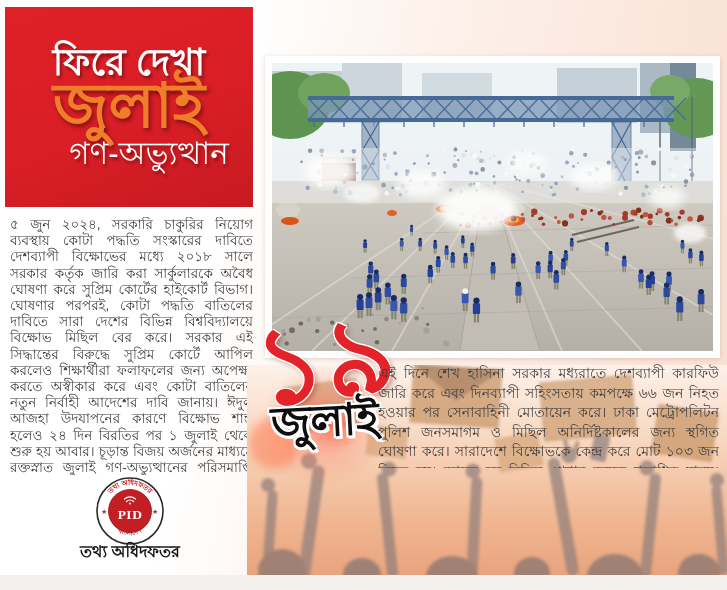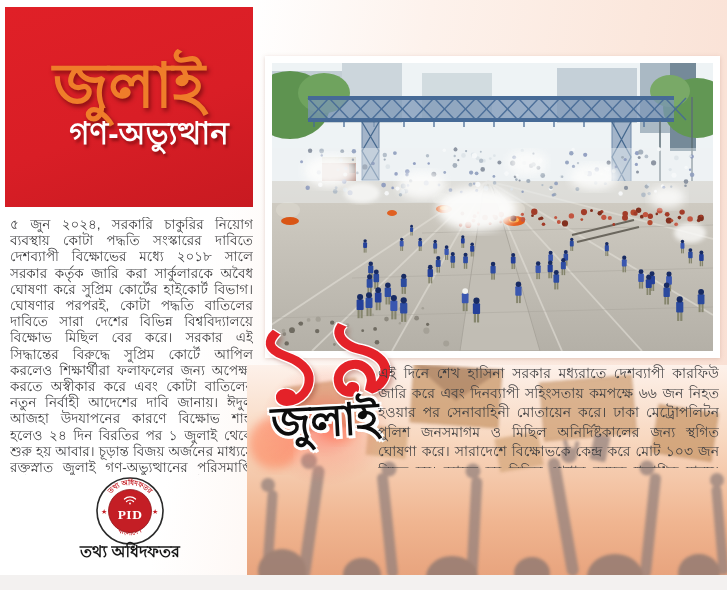--- a/index.html
+++ b/index.html
@@ -15,21 +15,21 @@
 
   
   .banner { position:absolute; left:5px; top:7px; width:248px; height:200px;
             background:linear-gradient(160deg,#e02027 0%,#d91e26 55%,#c81a21 100%);
             display:flex; flex-direction:column; align-items:center; justify-content:center;
             text-align:center; }
   .banner .l1 { color:#ffffff; font-size:37px; font-weight:bold; line-height:1.05;
                 text-shadow:2px 3px 3px rgba(60,0,0,.45); }
   .banner .l2 { color:#ef7d2a; font-size:62px; font-weight:bold; line-height:.95; margin:-6px 0 0 0;
                 text-shadow:2px 3px 4px rgba(60,0,0,.5); }
-  .banner .l3 { color:#ffffff; font-size:31px; font-weight:bold; line-height:1.05; margin-top:2px;
+  .banner .l3 { color:#ffffff; font-size:31px; font-weight:normal; line-height:1.05; margin-top:2px;
                 text-shadow:2px 3px 3px rgba(60,0,0,.45);margin-left:40px; }
 
   
   .article { position:absolute; color:#3e3e40; text-align:justify; overflow:hidden; }
   .article-left  { left:10px;  top:217px; width:243px; height:258px;
                    font-size:13.5px; line-height:16.2px; }
   .article-right { left:378px; top:364px; width:341px; height:104px;
                    font-size:14px;  line-height:19.6px; z-index:6; }
 
   
@@ -119,20 +119,21 @@
           <ellipse cx="285" cy="208" rx="18" ry="16"></ellipse>
         <ellipse cx="368" cy="212" rx="28" ry="23"></ellipse>
           <ellipse cx="452" cy="208" rx="21" ry="19"></ellipse>
       </g>
     </g>
   </svg>
 
   <div class="bottom-strip"></div>
 
   <div class="banner">
+    <div class="l1">ফিরে দেখা</div>
     <div class="l2">জুলাই</div>
     <div class="l3">গণ-অভ্যুত্থান</div>
   </div>
 
   <div class="article article-left">
     <span>৫ জুন ২০২৪, সরকারি চাকুরির নিয়োগ ব্যবস্থায় কোটা পদ্ধতি সংস্কারের দাবিতে দেশব্যাপী বিক্ষোভের মধ্যে ২০১৮ সালে সরকার কর্তৃক জারি করা সার্কুলারকে অবৈধ ঘোষণা করে সুপ্রিম কোর্টের হাইকোর্ট বিভাগ। ঘোষণার পরপরই, কোটা পদ্ধতি বাতিলের দাবিতে সারা দেশের বিভিন্ন বিশ্ববিদ্যালয়ে বিক্ষোভ মিছিল বের করে। সরকার এই সিদ্ধান্তের বিরুদ্ধে সুপ্রিম কোর্টে আপিল করলেও শিক্ষার্থীরা ফলাফলের জন্য অপেক্ষা করতে অস্বীকার করে এবং কোটা বাতিলের নতুন নির্বাহী আদেশের দাবি জানায়। ঈদুল আজহা উদযাপনের কারণে বিক্ষোভ শান্ত হলেও ২৪ দিন বিরতির পর ১ জুলাই থেকে শুরু হয় আবার। চূড়ান্ত বিজয় অর্জনের মাধ্যমে রক্তস্নাত জুলাই গণ-অভ্যুত্থানের পরিসমাপ্তি ঘটে ৩৬ জুলাই তথা ৫ আগস্ট ২০২৪ তারিখে।</span>
   </div>
 
   <figure class="photo-frame">
     <svg id="photo-art" viewBox="0 0 441 288" preserveAspectRatio="none">

